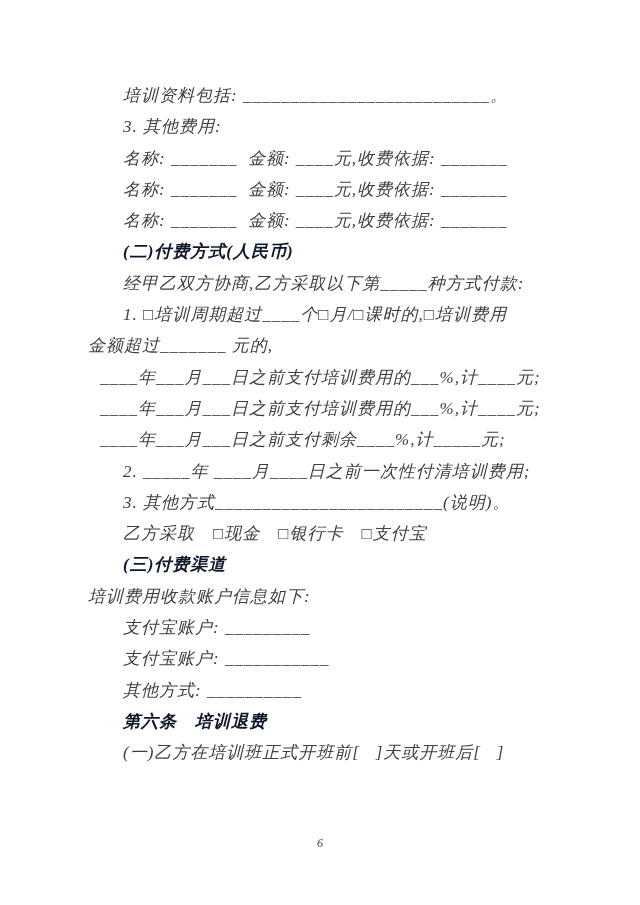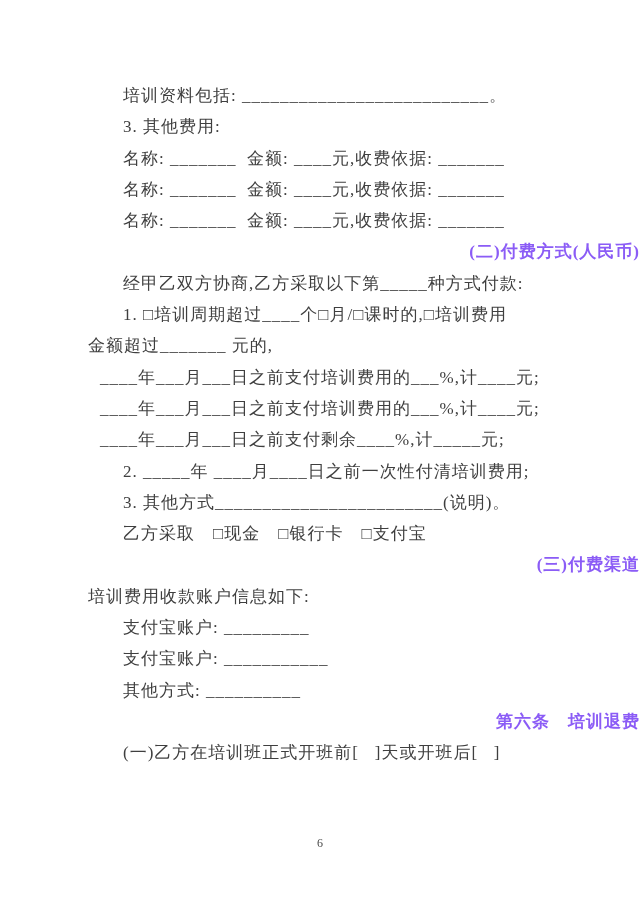--- a/index.html
+++ b/index.html
@@ -10,35 +10,35 @@
   .page {
     position: relative;
     width: 640px;
     height: 905px;
     background: #ffffff;
     overflow: hidden;
     font-family: "Liberation Serif", "DejaVu Serif", serif;
     color: #3f3f3f;
     font-size: 17px;
     letter-spacing: 1px;
+    font-style: italic;
   }
   .content {
     padding: 80px 0 0 88px;
   }
   .line {
     white-space: pre;
     line-height: 31.3px;
     height: 31.3px;
   }
   .indent { padding-left: 35px; }
   .sm     { padding-left: 12px; }
   .bold   {
     font-weight: bold;
-    color: #8b5cf6;
-    text-align: right;
+    color: #0f172a;
   }
   .page-num {
     position: absolute;
     top: 836px;
     left: 0;
     width: 100%;
     text-align: center;
     font-size: 12px;
     letter-spacing: 0;
     color: #4a4a4a;

